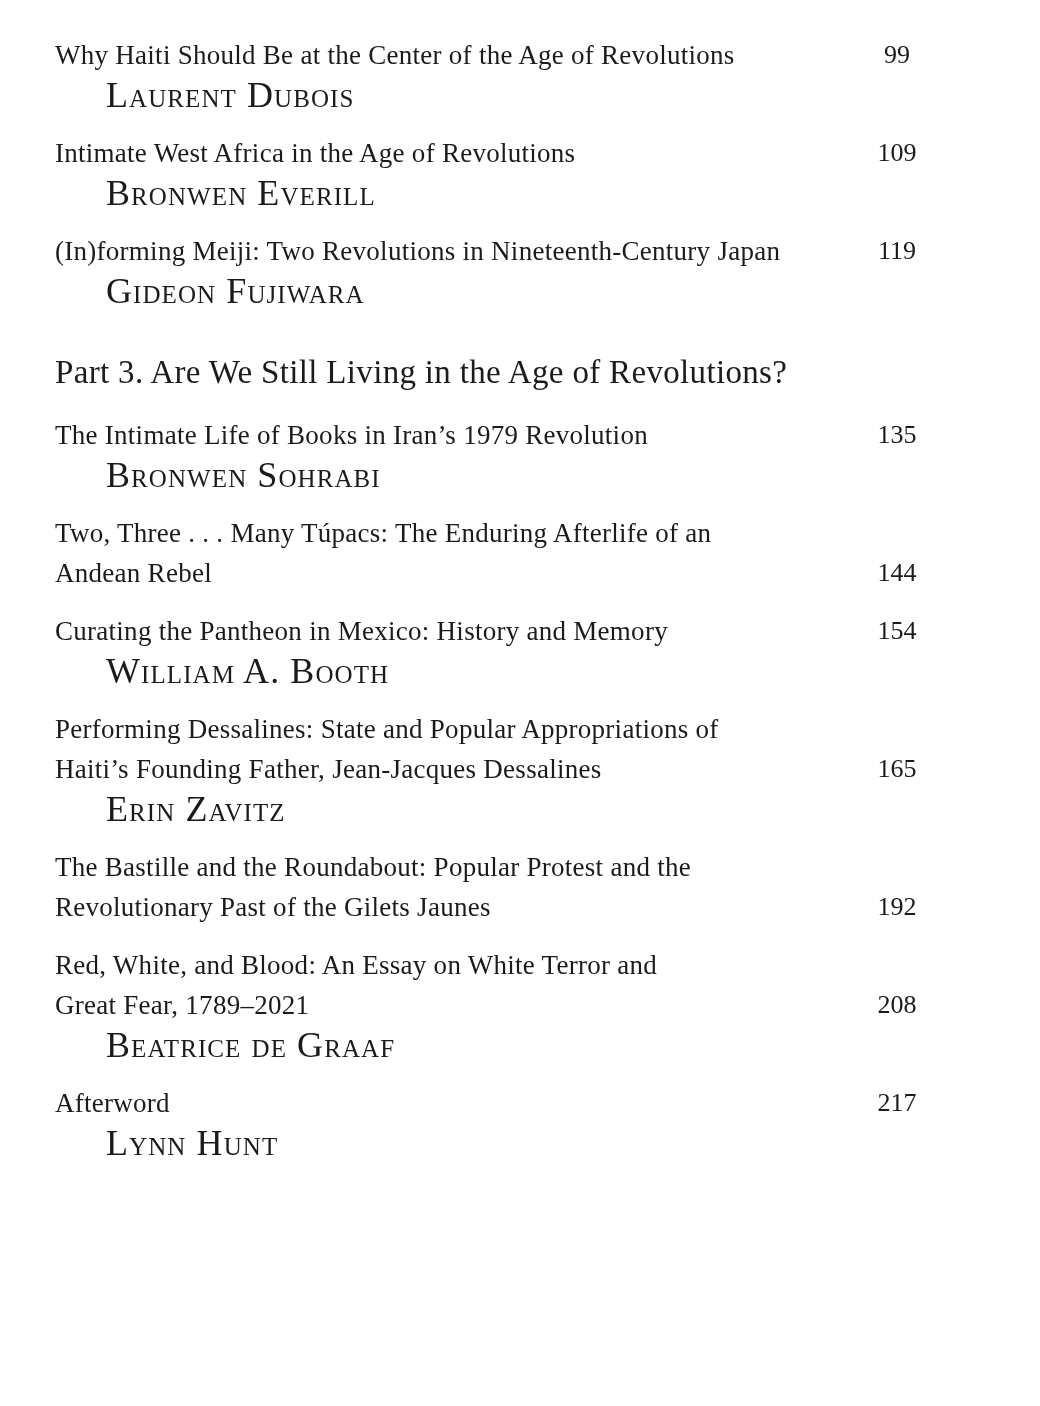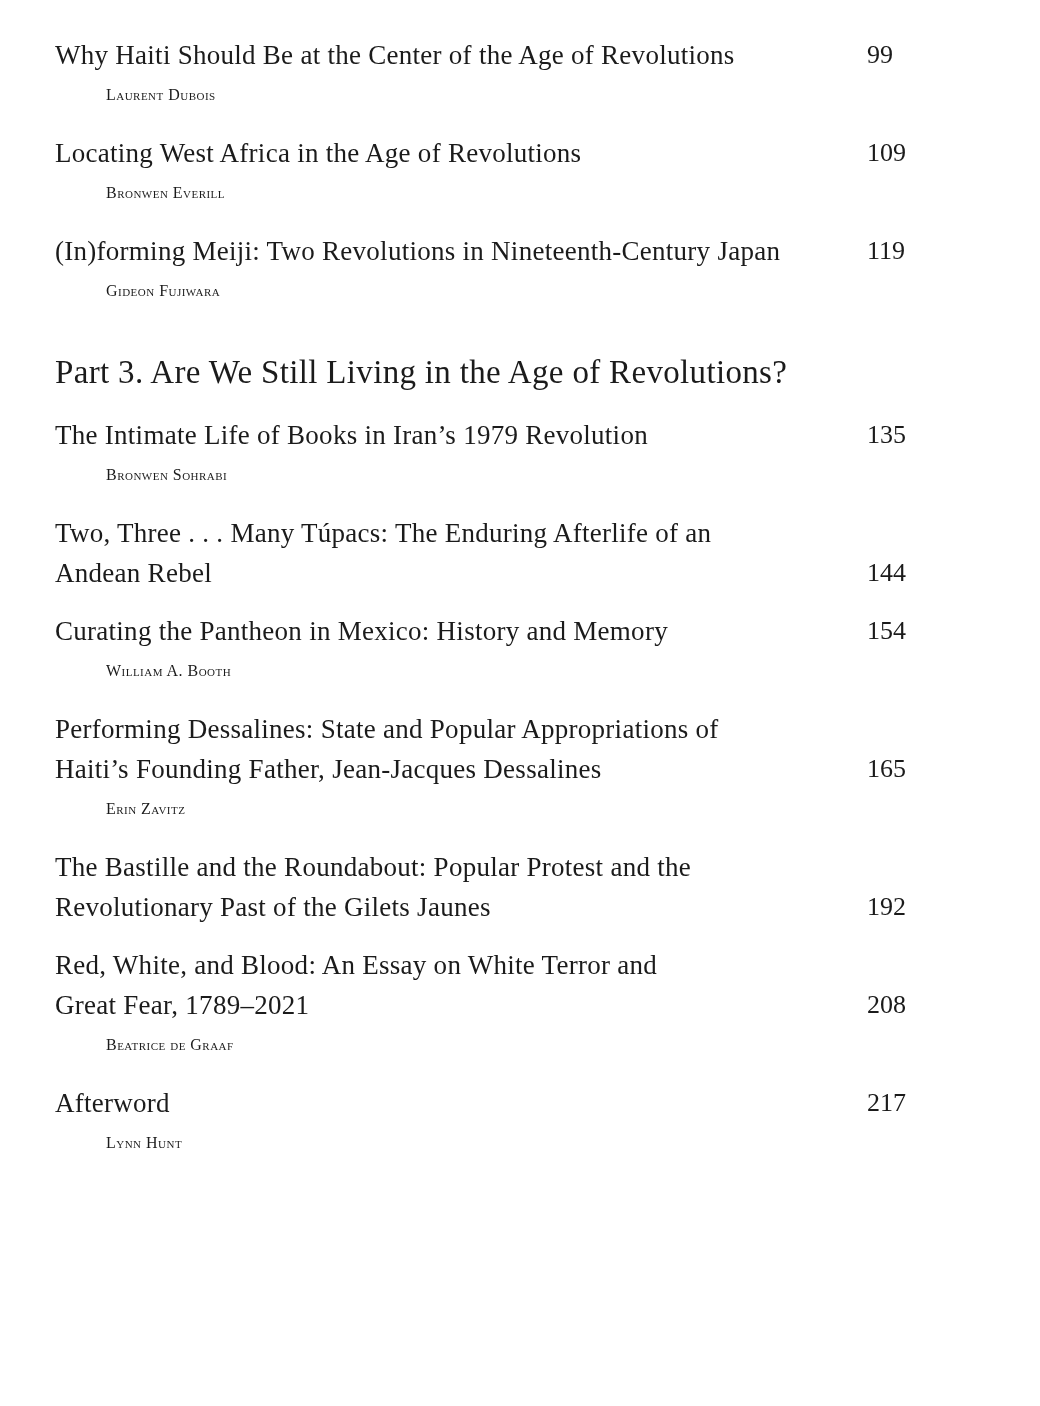--- a/index.html
+++ b/index.html
@@ -30,28 +30,28 @@
     flex: 1 1 auto;
     font-size: 27px;
     line-height: 40px;
     white-space: pre-line;
     padding-right: 24px;
     letter-spacing: 0.01em;
   }
   .page-num {
     flex: 0 0 auto;
     min-width: 60px;
-    text-align: left;
+    text-align: center;
     font-size: 26px;
     line-height: 40px;
     font-feature-settings: "onum" 1;
   }
   .chapter-author {
     margin-left: 51px;
-    font-size: 16px;
+    font-size: 36px;
     line-height: 40px;
     font-variant: small-caps;
     letter-spacing: 0.03em;
   }
   .part-heading {
     font-size: 33px;
     line-height: 46px;
     font-weight: normal;
     margin: 38px 0 20px 0;
     letter-spacing: 0.01em;
@@ -68,21 +68,21 @@
   <div class="toc-entry">
     <div class="entry-row">
       <div class="chapter-title">Why Haiti Should Be at the Center of the Age of Revolutions</div>
       <div class="page-num">99</div>
     </div>
     <div class="chapter-author">Laurent Dubois</div>
   </div>
 
   <div class="toc-entry">
     <div class="entry-row">
-      <div class="chapter-title">Locating West Africa in the Age of Revolutions</div>
+      <div class="chapter-title">Intimate West Africa in the Age of Revolutions</div>
       <div class="page-num">109</div>
     </div>
     <div class="chapter-author">Bronwen Everill</div>
   </div>
 
   <div class="toc-entry">
     <div class="entry-row">
       <div class="chapter-title">(In)forming Meiji: Two Revolutions in Nineteenth-Century Japan</div>
       <div class="page-num">119</div>
     </div>

